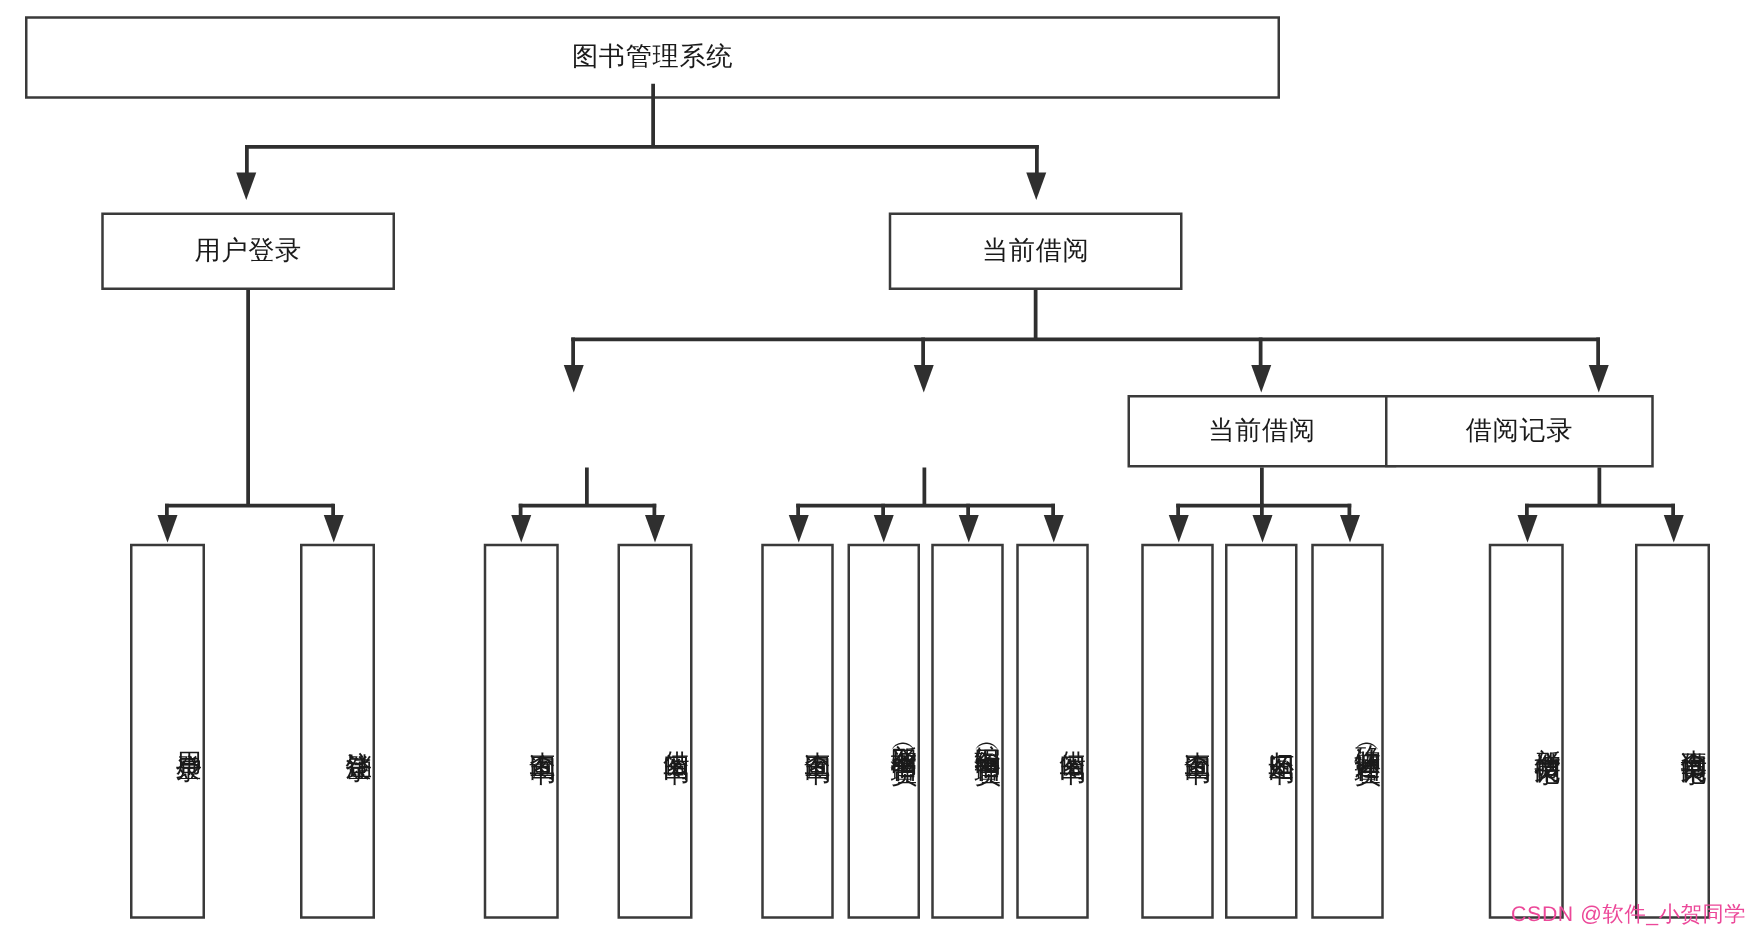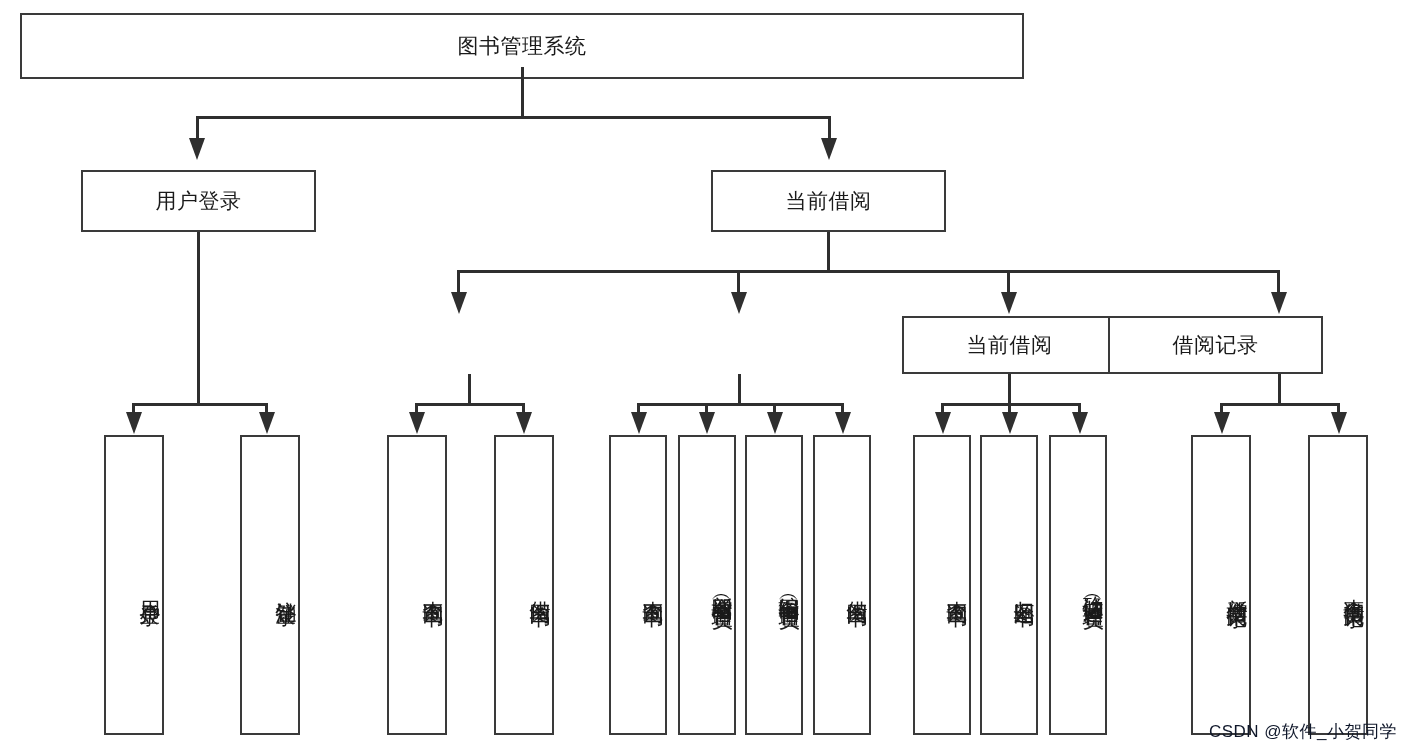--- a/index.html
+++ b/index.html
@@ -64,21 +64,21 @@
     border-left: 8px solid transparent;
     border-right: 8px solid transparent;
     border-top: 22px solid #2f2f2f;
   }
   
   #watermark {
     position: absolute;
     right: 8px;
     bottom: 4px;
     font-size: 17px;
-    color: #0f172a;
+    color: #ec4899;
     letter-spacing: 0.5px;
     white-space: nowrap;
     pointer-events: none;
   }
 </style>
 </head>
 <body>
 
 <div id="canvas">
 

